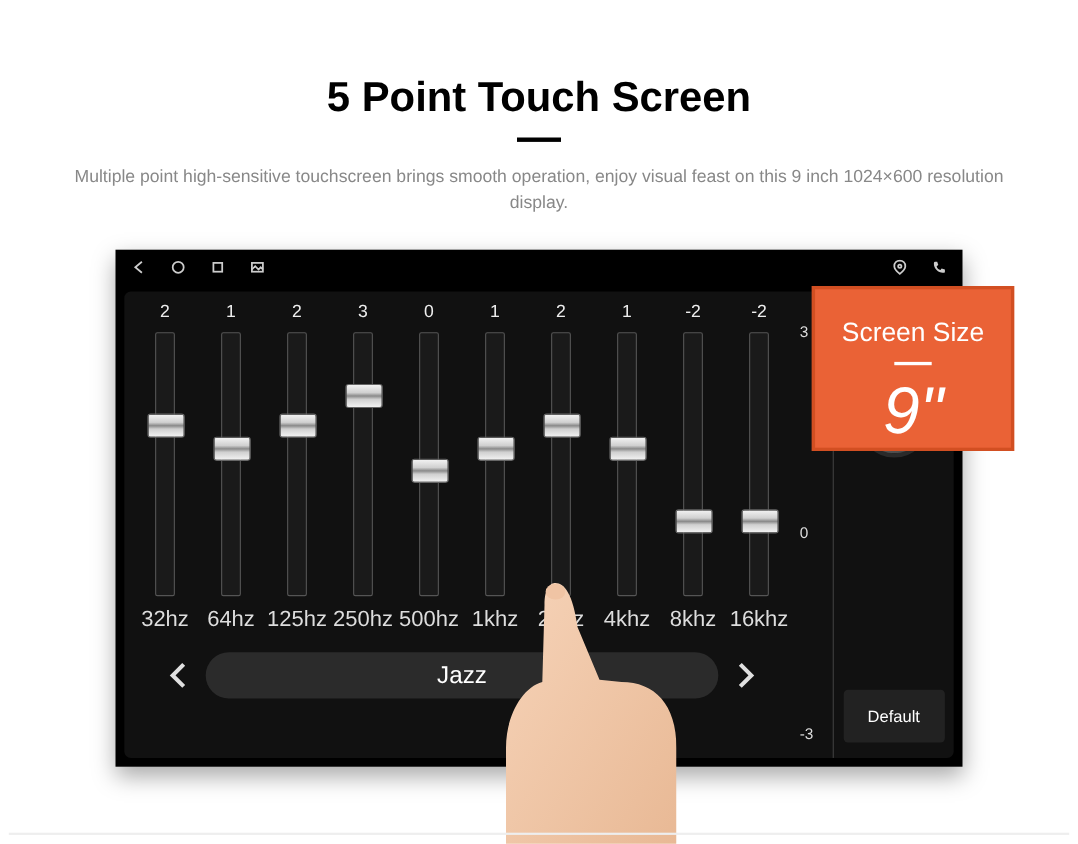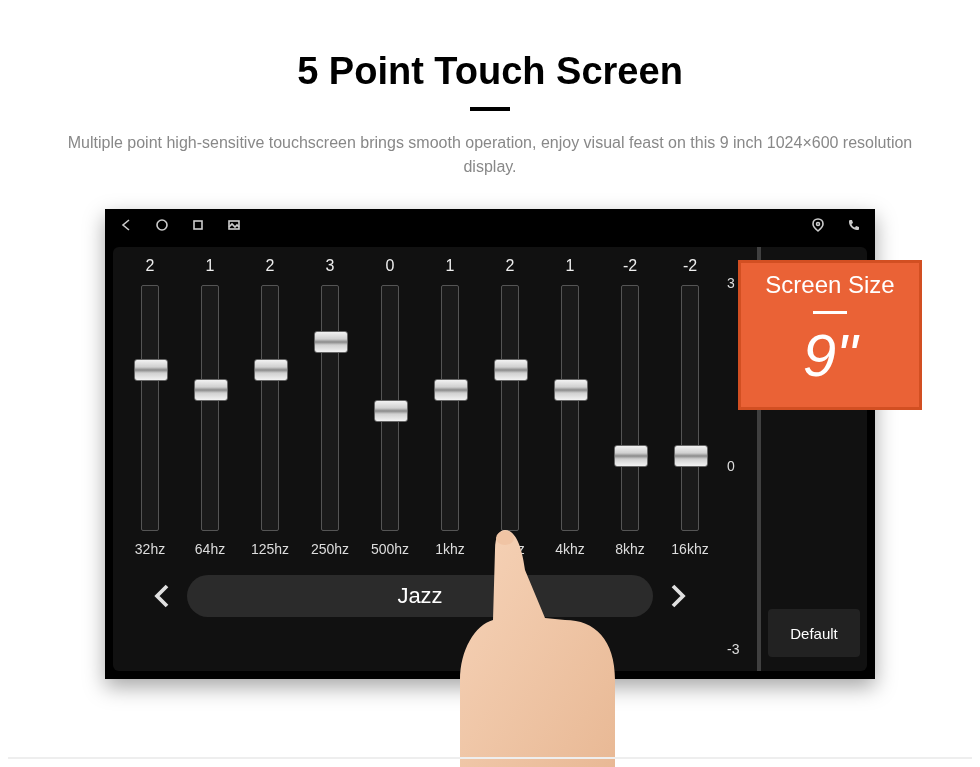--- a/index.html
+++ b/index.html
@@ -6,21 +6,21 @@
   body {
     width: 980px;
     height: 767px;
     background: #ffffff;
     font-family: Arial, Helvetica, sans-serif;
     position: relative;
     overflow: hidden;
   }
   .header {
     text-align: center;
-    padding-top: 50px;
+    padding-top: 68px;
   }
   .title {
     font-size: 38px;
     font-weight: 700;
     color: #000;
   }
   .title-underline {
     width: 40px;
     height: 4px;
     background: #000;
@@ -107,21 +107,21 @@
     position: absolute;
     left: -8px;
     width: 34px;
     height: 22px;
     border-radius: 3px;
     background: linear-gradient(#f2f2f2 0%, #d0d0d0 35%, #8a8a8a 50%, #d0d0d0 65%, #f2f2f2 100%);
     border: 1px solid #666;
   }
   .band-label {
     color: #ddd;
-    font-size: 14px;
+    font-size: 20px;
     margin-top: 10px;
     white-space: nowrap;
   }
 
   
   .scale {
     width: 30px;
     position: relative;
     display:flex;
     flex-direction: column;
@@ -150,21 +150,21 @@
     border-radius: 21px;
     background: #2b2b2b;
     color: #fff;
     font-size: 22px;
     display:flex; align-items:center; justify-content:center;
   }
 
   
   .side {
     width: 110px;
-    border-left: 4px solid #404040;
+    border-left: 1px solid #404040;
     display:flex;
     flex-direction: column;
     align-items:center;
     gap: 14px;
     padding: 14px 8px;
   }
   .eq-toggle {
     font-size: 13px;
     color:#ddd;
   }
@@ -200,21 +200,21 @@
   .badge {
     position: absolute;
     top: 260px;
     right: 58px;
     width: 184px;
     height: 150px;
     background: #ea6236;
     border: 3px solid #d24f22;
     color: #fff;
     text-align: center;
-    padding-top: 8px;
+    padding-top: 26px;
     font-family: Arial, sans-serif;
   }
   .badge-title { font-size: 24px; }
   .badge-line { width: 34px; height:3px; background:#fff; margin: 12px auto; }
   .badge-val { font-size: 60px; font-style: italic; line-height: 1; }
 
   
   .finger {
     position:absolute;
     left: 445px;

